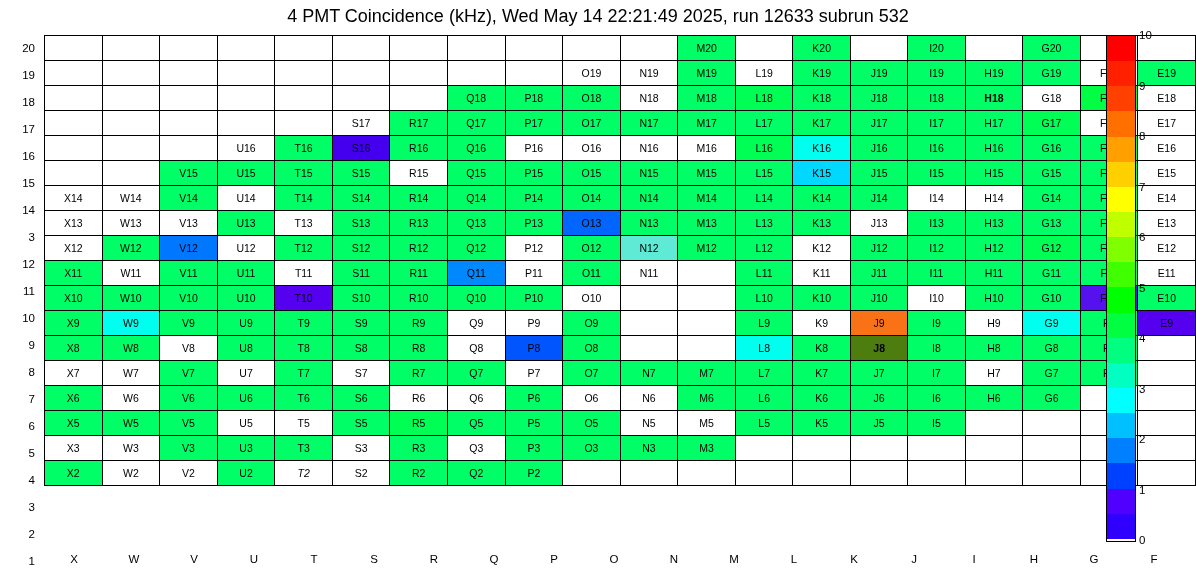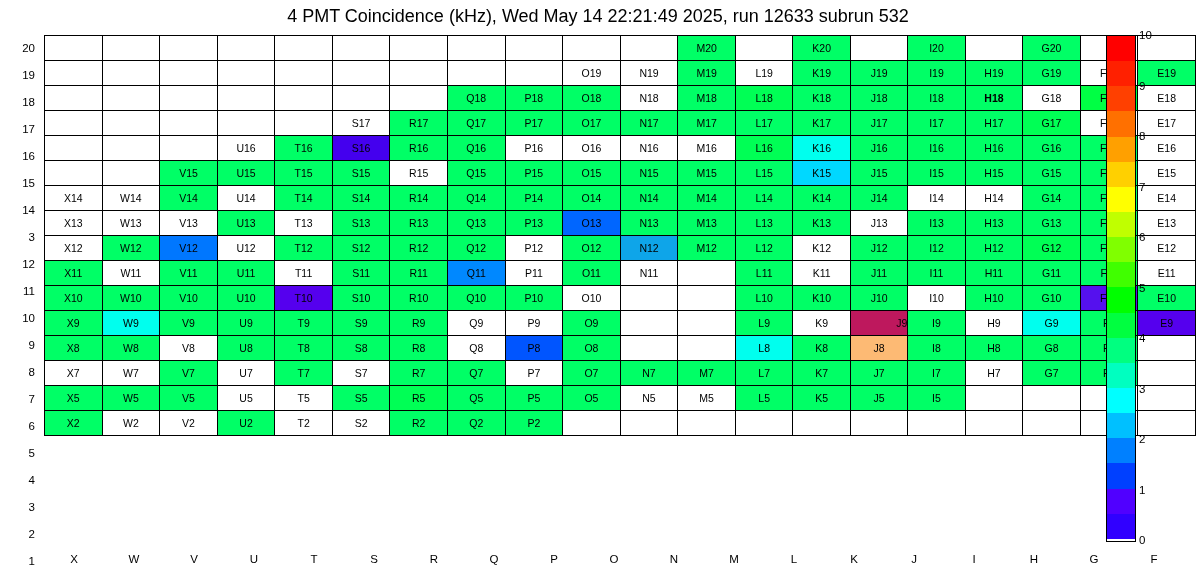--- a/index.html
+++ b/index.html
@@ -254,21 +254,21 @@
             <td style="background: rgb(255, 255, 255);">X12</td>
             <td style="background: rgb(0, 255, 102);">W12</td>
             <td style="background: rgb(0, 119, 255);">V12</td>
             <td style="background: rgb(255, 255, 255);">U12</td>
             <td style="background: rgb(0, 255, 102);">T12</td>
             <td style="background: rgb(0, 255, 102);">S12</td>
             <td style="background: rgb(0, 255, 102);">R12</td>
             <td style="background: rgb(0, 255, 102);">Q12</td>
             <td style="background: rgb(255, 255, 255);">P12</td>
             <td style="background: rgb(0, 255, 102);">O12</td>
-            <td style="background: #0ea5e9;">N12</td>
+            <td style="background: #5eead4;">N12</td>
             <td style="background: rgb(0, 255, 102);">M12</td>
             <td style="background: rgb(0, 255, 102);">L12</td>
             <td style="background: rgb(255, 255, 255);">K12</td>
             <td style="background: rgb(0, 255, 102);">J12</td>
             <td style="background: rgb(0, 255, 102);">I12</td>
             <td style="background: rgb(0, 255, 102);">H12</td>
             <td style="background: rgb(0, 255, 85);">G12</td>
             <td style="background: rgb(0, 255, 102);">F12</td>
             <td style="background: rgb(255, 255, 255);">E12</td>
           </tr>
@@ -324,21 +324,21 @@
             <td style="background: rgb(0, 255, 102);">T9</td>
             <td style="background: rgb(0, 255, 102); margin-left: 15px;">S9</td>
             <td style="background: rgb(0, 255, 102);">R9</td>
             <td style="background: rgb(255, 255, 255);">Q9</td>
             <td style="background: rgb(255, 255, 255);">P9</td>
             <td style="background: rgb(0, 255, 102);">O9</td>
             <td class="empty" style="background: rgb(255, 255, 255);"></td>
             <td class="empty" style="background: rgb(255, 255, 255);"></td>
             <td style="background: rgb(0, 255, 102);">L9</td>
             <td style="background: rgb(255, 255, 255);">K9</td>
-            <td style="background: #be185d; text-align: right;">J9</td>
+            <td style="background: #f97316;">J9</td>
             <td style="background: rgb(0, 255, 102);">I9</td>
             <td style="background: rgb(255, 255, 255);">H9</td>
             <td style="background: rgb(0, 255, 238);">G9</td>
             <td style="background: rgb(0, 255, 102);">F9</td>
             <td style="background: rgb(85, 0, 238);">E9</td>
           </tr>
           <tr>
             <td style="background: rgb(0, 255, 102);">X8</td>
             <td style="background: rgb(0, 255, 102);">W8</td>
             <td style="background: rgb(255, 255, 255);">V8</td>
@@ -346,21 +346,21 @@
             <td style="background: rgb(0, 255, 102);">T8</td>
             <td style="background: rgb(0, 255, 102);">S8</td>
             <td style="background: rgb(0, 255, 102);">R8</td>
             <td style="background: rgb(255, 255, 255);">Q8</td>
             <td style="background: rgb(0, 85, 255);">P8</td>
             <td style="background: rgb(0, 255, 102);">O8</td>
             <td class="empty" style="background: rgb(255, 255, 255);"></td>
             <td class="empty" style="background: rgb(255, 255, 255);"></td>
             <td style="background: rgb(0, 255, 238);">L8</td>
             <td style="background: rgb(0, 255, 102);">K8</td>
-            <td style="background: #fdba74;">J8</td>
+            <td style="background: #4d7c0f; font-weight: bold;">J8</td>
             <td style="background: rgb(0, 255, 102);">I8</td>
             <td style="background: rgb(0, 255, 102);">H8</td>
             <td style="background: rgb(0, 255, 102);">G8</td>
             <td style="background: rgb(0, 255, 102);">F8</td>
             <td class="empty" style="background: rgb(255, 255, 255);"></td>
           </tr>
           <tr>
             <td style="background: rgb(255, 255, 255);">X7</td>
             <td style="background: rgb(255, 255, 255);">W7</td>
             <td style="background: rgb(0, 255, 102);">V7</td>
@@ -376,20 +376,42 @@
             <td style="background: rgb(0, 255, 102);">L7</td>
             <td style="background: rgb(0, 255, 102);">K7</td>
             <td style="background: rgb(0, 255, 102);">J7</td>
             <td style="background: rgb(0, 255, 102);">I7</td>
             <td style="background: rgb(255, 255, 255);">H7</td>
             <td style="background: rgb(0, 255, 102);">G7</td>
             <td style="background: rgb(0, 255, 102);">F7</td>
             <td class="empty" style="background: rgb(255, 255, 255);"></td>
           </tr>
           <tr>
+            <td style="background: rgb(0, 255, 102);">X6</td>
+            <td style="background: rgb(255, 255, 255);">W6</td>
+            <td style="background: rgb(0, 255, 102);">V6</td>
+            <td style="background: rgb(0, 255, 102);">U6</td>
+            <td style="background: rgb(0, 255, 102);">T6</td>
+            <td style="background: rgb(0, 255, 102);">S6</td>
+            <td style="background: rgb(255, 255, 255);">R6</td>
+            <td style="background: rgb(255, 255, 255);">Q6</td>
+            <td style="background: rgb(0, 255, 102);">P6</td>
+            <td style="background: rgb(255, 255, 255);">O6</td>
+            <td style="background: rgb(255, 255, 255);">N6</td>
+            <td style="background: rgb(0, 255, 102);">M6</td>
+            <td style="background: rgb(0, 255, 102);">L6</td>
+            <td style="background: rgb(0, 255, 102);">K6</td>
+            <td style="background: rgb(0, 255, 102);">J6</td>
+            <td style="background: rgb(0, 255, 102);">I6</td>
+            <td style="background: rgb(0, 255, 102);">H6</td>
+            <td style="background: rgb(0, 255, 102);">G6</td>
+            <td class="empty" style="background: rgb(255, 255, 255);"></td>
+            <td class="empty" style="background: rgb(255, 255, 255);"></td>
+          </tr>
+          <tr>
             <td style="background: rgb(0, 255, 102);">X5</td>
             <td style="background: rgb(0, 255, 102);">W5</td>
             <td style="background: rgb(0, 255, 102);">V5</td>
             <td style="background: rgb(255, 255, 255);">U5</td>
             <td style="background: rgb(255, 255, 255);">T5</td>
             <td style="background: rgb(0, 255, 102);">S5</td>
             <td style="background: rgb(0, 255, 85);">R5</td>
             <td style="background: rgb(0, 255, 102);">Q5</td>
             <td style="background: rgb(0, 255, 102);">P5</td>
             <td style="background: rgb(0, 255, 102);">O5</td>
@@ -398,25 +420,47 @@
             <td style="background: rgb(0, 255, 102);">L5</td>
             <td style="background: rgb(0, 255, 102); margin-top: 35px;">K5</td>
             <td style="background: rgb(0, 255, 102);">J5</td>
             <td style="background: rgb(0, 255, 102);">I5</td>
             <td class="empty" style="background: rgb(255, 255, 255);"></td>
             <td class="empty" style="background: rgb(255, 255, 255);"></td>
             <td class="empty" style="background: rgb(255, 255, 255);"></td>
             <td class="empty" style="background: rgb(255, 255, 255);"></td>
           </tr>
           <tr>
+            <td style="background: rgb(255, 255, 255);">X3</td>
+            <td style="background: rgb(255, 255, 255);">W3</td>
+            <td style="background: rgb(0, 255, 102);">V3</td>
+            <td style="background: rgb(0, 255, 102);">U3</td>
+            <td style="background: rgb(0, 255, 102);">T3</td>
+            <td style="background: rgb(255, 255, 255);">S3</td>
+            <td style="background: rgb(0, 255, 102);">R3</td>
+            <td style="background: rgb(255, 255, 255);">Q3</td>
+            <td style="background: rgb(0, 255, 102);">P3</td>
+            <td style="background: rgb(0, 255, 102);">O3</td>
+            <td style="background: rgb(0, 255, 102);">N3</td>
+            <td style="background: rgb(0, 255, 102);">M3</td>
+            <td class="empty" style="background: rgb(255, 255, 255);"></td>
+            <td class="empty" style="background: rgb(255, 255, 255);"></td>
+            <td class="empty" style="background: rgb(255, 255, 255);"></td>
+            <td class="empty" style="background: rgb(255, 255, 255);"></td>
+            <td class="empty" style="background: rgb(255, 255, 255);"></td>
+            <td class="empty" style="background: rgb(255, 255, 255);"></td>
+            <td class="empty" style="background: rgb(255, 255, 255);"></td>
+            <td class="empty" style="background: rgb(255, 255, 255);"></td>
+          </tr>
+          <tr>
             <td style="background: rgb(0, 255, 102);">X2</td>
             <td style="background: rgb(255, 255, 255);">W2</td>
             <td style="background: rgb(255, 255, 255);">V2</td>
             <td style="background: rgb(0, 255, 102);">U2</td>
-            <td style="background: rgb(255, 255, 255);">T2</td>
+            <td style="background: rgb(255, 255, 255); font-style: italic;">T2</td>
             <td style="background: rgb(255, 255, 255);">S2</td>
             <td style="background: rgb(0, 255, 102);">R2</td>
             <td style="background: rgb(0, 255, 102);">Q2</td>
             <td style="background: rgb(0, 255, 102);">P2</td>
             <td class="empty" style="background: rgb(255, 255, 255);"></td>
             <td class="empty" style="background: rgb(255, 255, 255);"></td>
             <td class="empty" style="background: rgb(255, 255, 255);"></td>
             <td class="empty" style="background: rgb(255, 255, 255);"></td>
             <td class="empty" style="background: rgb(255, 255, 255);"></td>
             <td class="empty" style="background: rgb(255, 255, 255);"></td>

